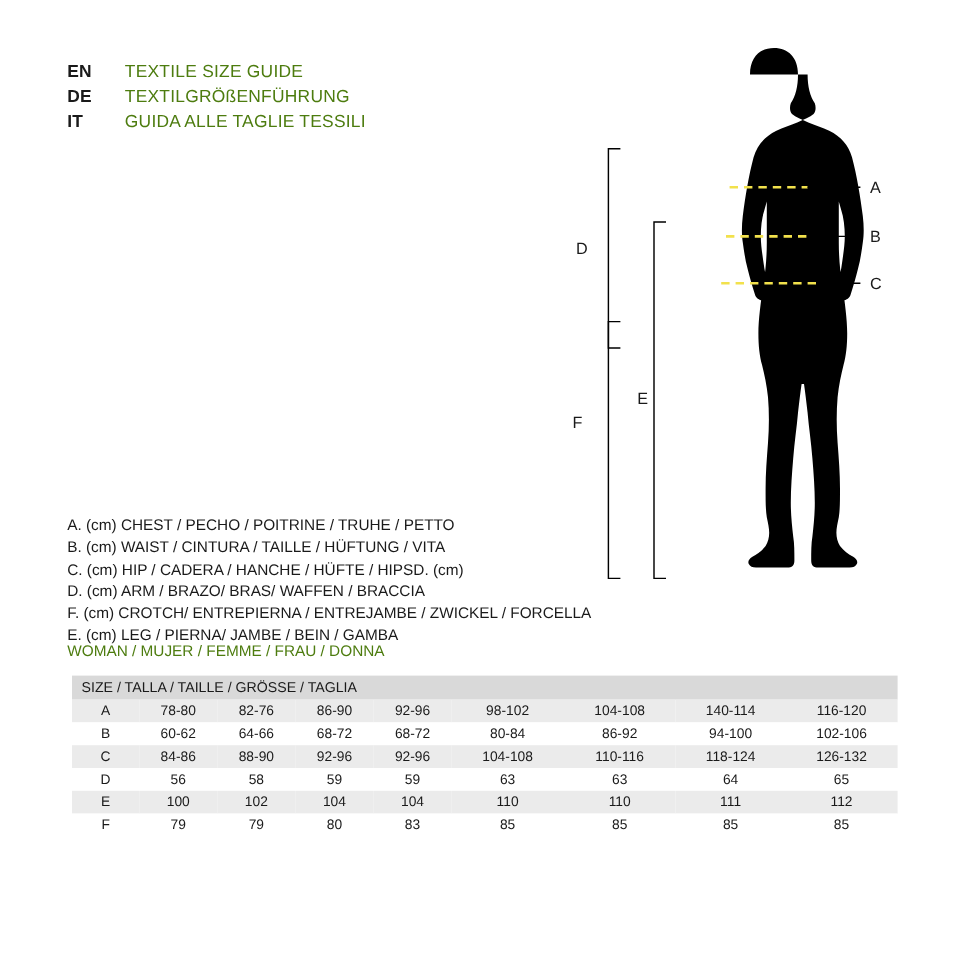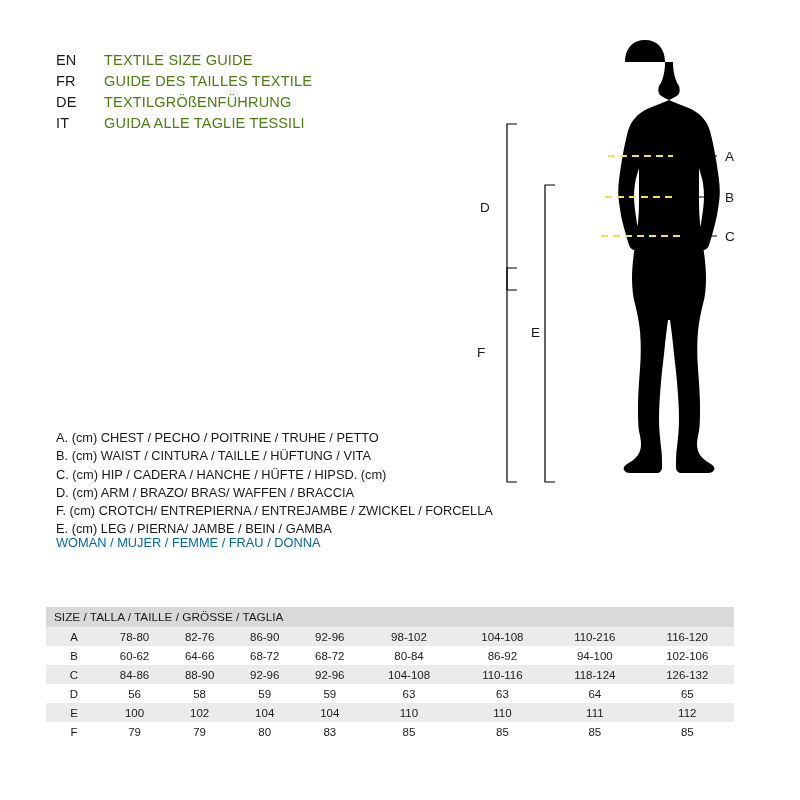--- a/index.html
+++ b/index.html
@@ -32,20 +32,21 @@
     display: flex;
     align-items: baseline;
     height: 20px;
     margin-bottom: 1px;
   }
   .title-lang {
     width: 48px;
     font-size: 14.5px;
     letter-spacing: 0.2px;
     color: #1a1a1a;
+    font-weight: bold;
   }
   .title-text {
     font-size: 14.5px;
     letter-spacing: 0.2px;
     color: #4d7c0f;
   }
 
   
   .legend {
     position: absolute;
@@ -58,32 +59,31 @@
     font-size: 12.8px;
     line-height: 18.3px;
     color: #1a1a1a;
     white-space: nowrap;
   }
   .legend-gender {
     position: absolute;
     left: 56px;
     top: 535px;
     font-size: 12.8px;
-    color: #0369a1;
+    color: #4d7c0f;
   }
 
   
   .table {
     position: absolute;
-    left: 46px;
+    left: 60px;
     top: 563px;
     width: 688px;
     border-collapse: collapse;
     font-size: 11.5px;
-    margin-top: 44px;
   }
   .table td, .table th {
     padding: 0;
     height: 19px;
     font-weight: normal;
     text-align: center;
     color: #1a1a1a;
   }
   .row-head td {
     background: #d9d9d9;
@@ -123,24 +123,20 @@
 </style>
 </head>
 <body>
 
 <div class="page">
 
   <div class="title-block">
     <div class="title-row">
       <span class="title-lang">EN</span>
       <span class="title-text">TEXTILE SIZE GUIDE</span>
-    </div>
-    <div class="title-row">
-      <span class="title-lang">FR</span>
-      <span class="title-text">GUIDE DES TAILLES TEXTILE</span>
     </div>
     <div class="title-row">
       <span class="title-lang">DE</span>
       <span class="title-text">TEXTILGRÖßENFÜHRUNG</span>
     </div>
     <div class="title-row">
       <span class="title-lang">IT</span>
       <span class="title-text">GUIDA ALLE TAGLIE TESSILI</span>
     </div>
   </div>
@@ -275,21 +271,21 @@
       </tr>
 
       <tr class="row-shaded">
         <td class="col-label">A</td>
         <td>78-80</td>
         <td>82-76</td>
         <td>86-90</td>
         <td>92-96</td>
         <td>98-102</td>
         <td>104-108</td>
-        <td>110-216</td>
+        <td>140-114</td>
         <td>116-120</td>
       </tr>
 
       <tr class="row-plain">
         <td class="col-label">B</td>
         <td>60-62</td>
         <td>64-66</td>
         <td>68-72</td>
         <td>68-72</td>
         <td>80-84</td>

